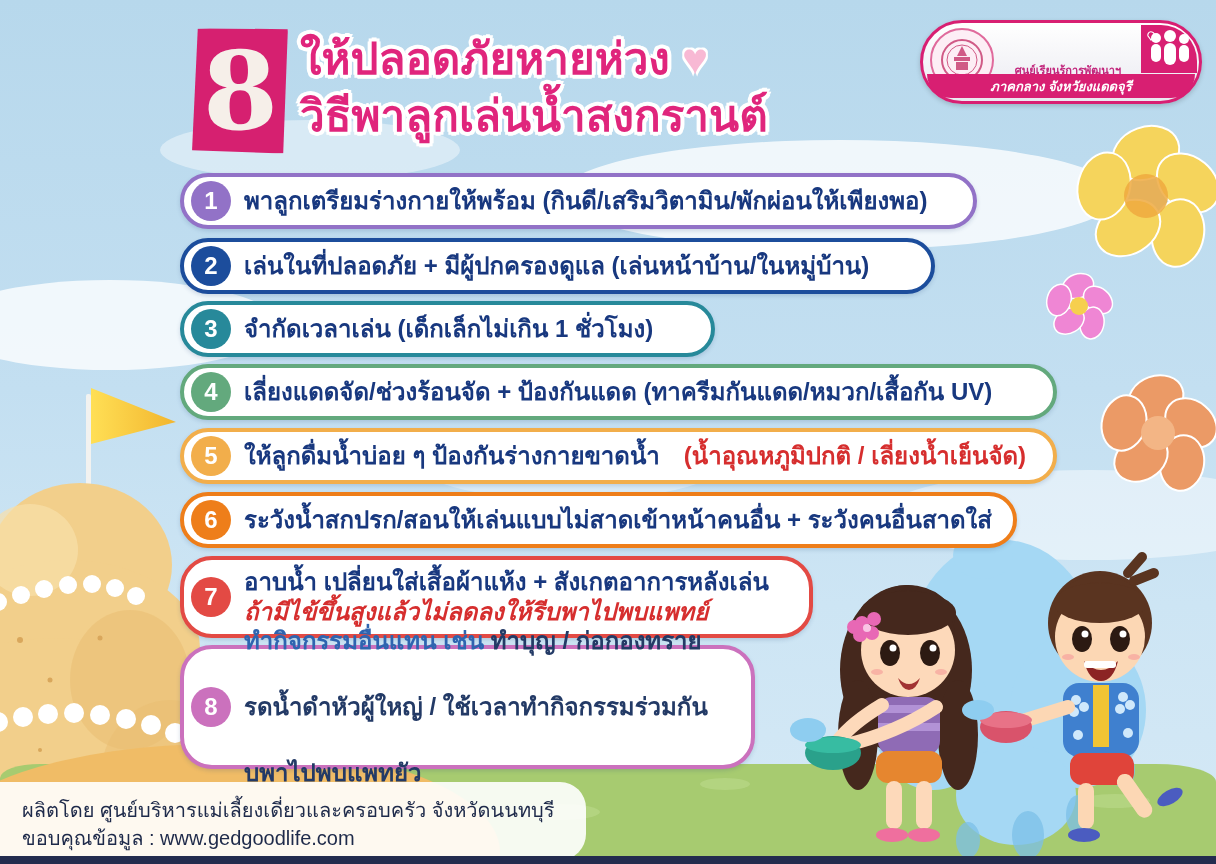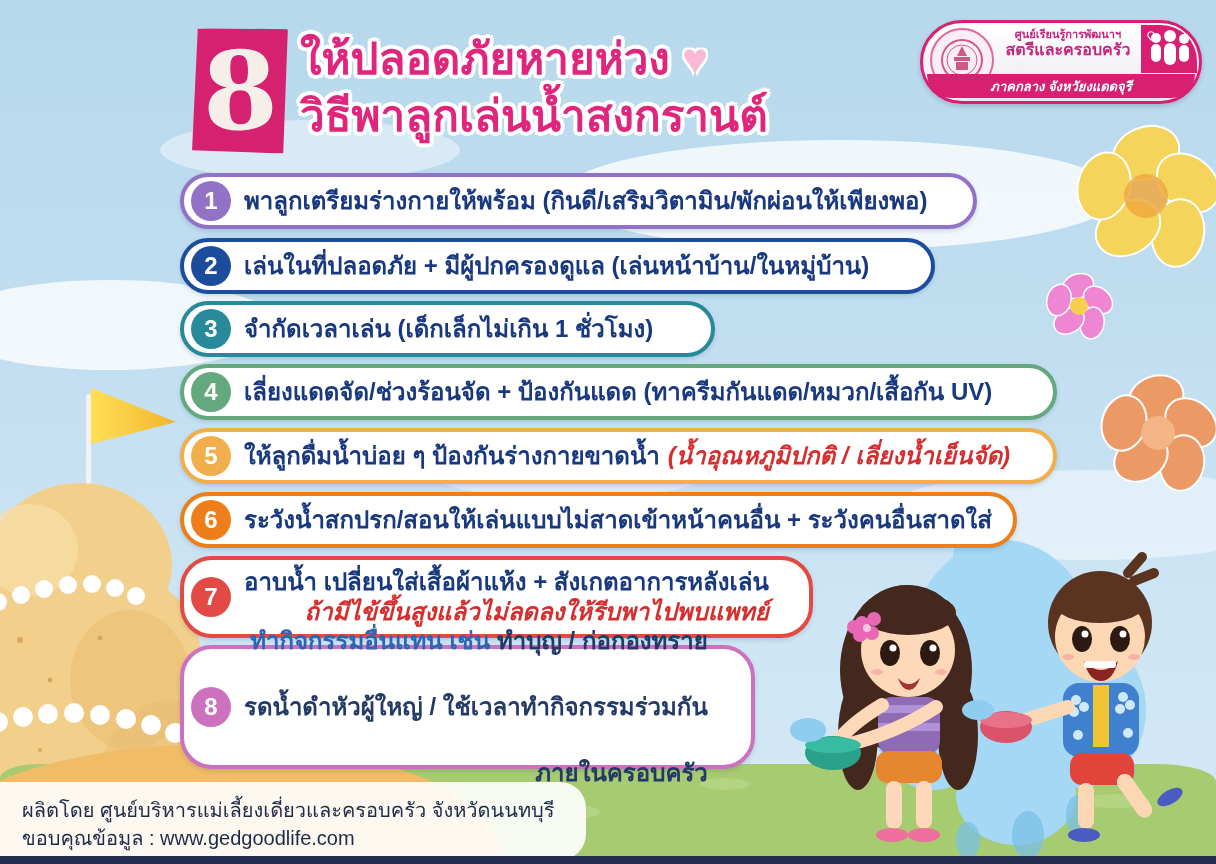--- a/index.html
+++ b/index.html
@@ -15,34 +15,34 @@
   .badge8 span{font-family:"DejaVu Serif","Liberation Serif",serif;font-size:108px;line-height:1;color:#f6efe9;font-weight:700;}
   .title{position:absolute;left:300px;top:30px;font-size:44px;font-weight:800;color:#e0257c;line-height:1.3;
     text-shadow:-3px -3px 0 #fff,3px -3px 0 #fff,-3px 3px 0 #fff,3px 3px 0 #fff,0 -4px 0 #fff,0 4px 0 #fff,-4px 0 0 #fff,4px 0 0 #fff;}
   .title .heart{color:#f8b9d4;font-size:44px;text-shadow:-2px -2px 0 #fff,2px 2px 0 #fff,-2px 2px 0 #fff,2px -2px 0 #fff;}
   
   .logo{position:absolute;right:14px;top:20px;width:276px;height:78px;background:linear-gradient(180deg,#ffffff,#e9e9f0);
     border:3px solid #d81f72;border-radius:42px;box-shadow:0 2px 5px rgba(0,0,0,.18);}
   .logo-seal{position:absolute;left:7px;top:5px;width:60px;height:60px;border-radius:50%;background:#fdeef5;
     border:2px solid #e06a9c;display:flex;align-items:center;justify-content:center;}
   .logo-text{position:absolute;left:80px;top:5px;width:130px;text-align:center;color:#c2267c;line-height:1.15;}
-  .logo-line1{font-size:11px;font-weight:700;}
+  .logo-line1{font-size:11px;font-weight:700;margin-top:36px;}
   .logo-line2{font-size:16px;font-weight:700;}
   .logo-band{position:absolute;left:4px;right:4px;bottom:3px;height:24px;background:#d81f72;border-radius:0 0 36px 36px;
     display:flex;align-items:center;justify-content:center;color:#fff;font-size:13px;font-weight:700;font-style:italic;}
   .logo-family{position:absolute;right:2px;top:2px;width:56px;height:48px;background:#d81f72;border-radius:0 36px 0 0;
     display:flex;align-items:center;justify-content:center;}
   
   .tip{position:absolute;left:180px;background:#fff;border:4px solid #888;border-radius:32px;
     display:flex;align-items:center;box-shadow:0 2px 4px rgba(40,70,120,.18);padding:0 16px 0 7px;box-sizing:border-box;}
   .tip-num{flex:0 0 40px;width:40px;height:40px;border-radius:50%;background:#888;color:#fff;font-weight:800;font-size:24px;
     display:flex;align-items:center;justify-content:center;margin-right:13px;}
   .tip-text{font-size:24px;font-weight:700;color:#18387f;white-space:nowrap;line-height:1.25;}
-  .tip-text .red{color:#d62e2e;font-style:italic;margin-left:8px;}
-  .tip-multi{white-space:normal;text-align:right;}
+  .tip-text .red{color:#d62e2e;margin-left:24px;}
+  .tip-multi{white-space:normal;}
   .tip-multi .line{display:block;}
   .tip-multi .redline{display:block;color:#d62e2e;font-style:italic;}
   .lead-blue{color:#2e64b0;}
   .dark-rest{color:#233a66;margin-top:36px;}
   
   .grass{position:absolute;left:0;bottom:8px;width:1216px;height:92px;background:#a7cb70;border-radius:40px 60px 0 0/14px 18px 0 0;}
   .grass-blob{position:absolute;background:#b7d684;border-radius:50%;opacity:.8;}
   .sand-base{position:absolute;left:-60px;bottom:0px;width:560px;height:120px;background:#f0bc66;border-radius:50% 50% 0 0/80% 90% 0 0;}
   .navy-strip{position:absolute;left:0;bottom:0;width:1216px;height:8px;background:#232c4e;}
   
@@ -314,21 +314,21 @@
     <div class="tip-text tip-multi">
       <span class="line">อาบน้ำ เปลี่ยนใส่เสื้อผ้าแห้ง + สังเกตอาการหลังเล่น</span>
       <span class="redline">ถ้ามีไข้ขึ้นสูงแล้วไม่ลดลงให้รีบพาไปพบแพทย์</span>
     </div>
   </div>
   <div class="tip" style="top: 645px; width: 575px; height: 124px; border-color: rgb(203, 113, 189);">
     <div class="tip-num" style="background: rgb(203, 113, 189);">8</div>
     <div class="tip-text tip-multi">
       <span class="line"><span class="lead-blue">ทำกิจกรรมอื่นแทน เช่น</span><span class="dark-rest"> ทำบุญ / ก่อกองทราย</span></span>
       <span class="line dark-rest">รดน้ำดำหัวผู้ใหญ่ / ใช้เวลาทำกิจกรรมร่วมกัน</span>
-      <span class="line dark-rest">ภายในครอบครัว</span>
+      <span class="line dark-rest">บพาไปพบแพทยัว</span>
     </div>
   </div>
 
   <div class="footer-blob"></div>
   <div class="footer-text">
     <div>ผลิตโดย ศูนย์บริหารแม่เลี้ยงเดี่ยวและครอบครัว จังหวัดนนทบุรี</div>
     <div>ขอบคุณข้อมูล : www.gedgoodlife.com</div>
   </div>
   <div class="navy-strip"></div>
 

